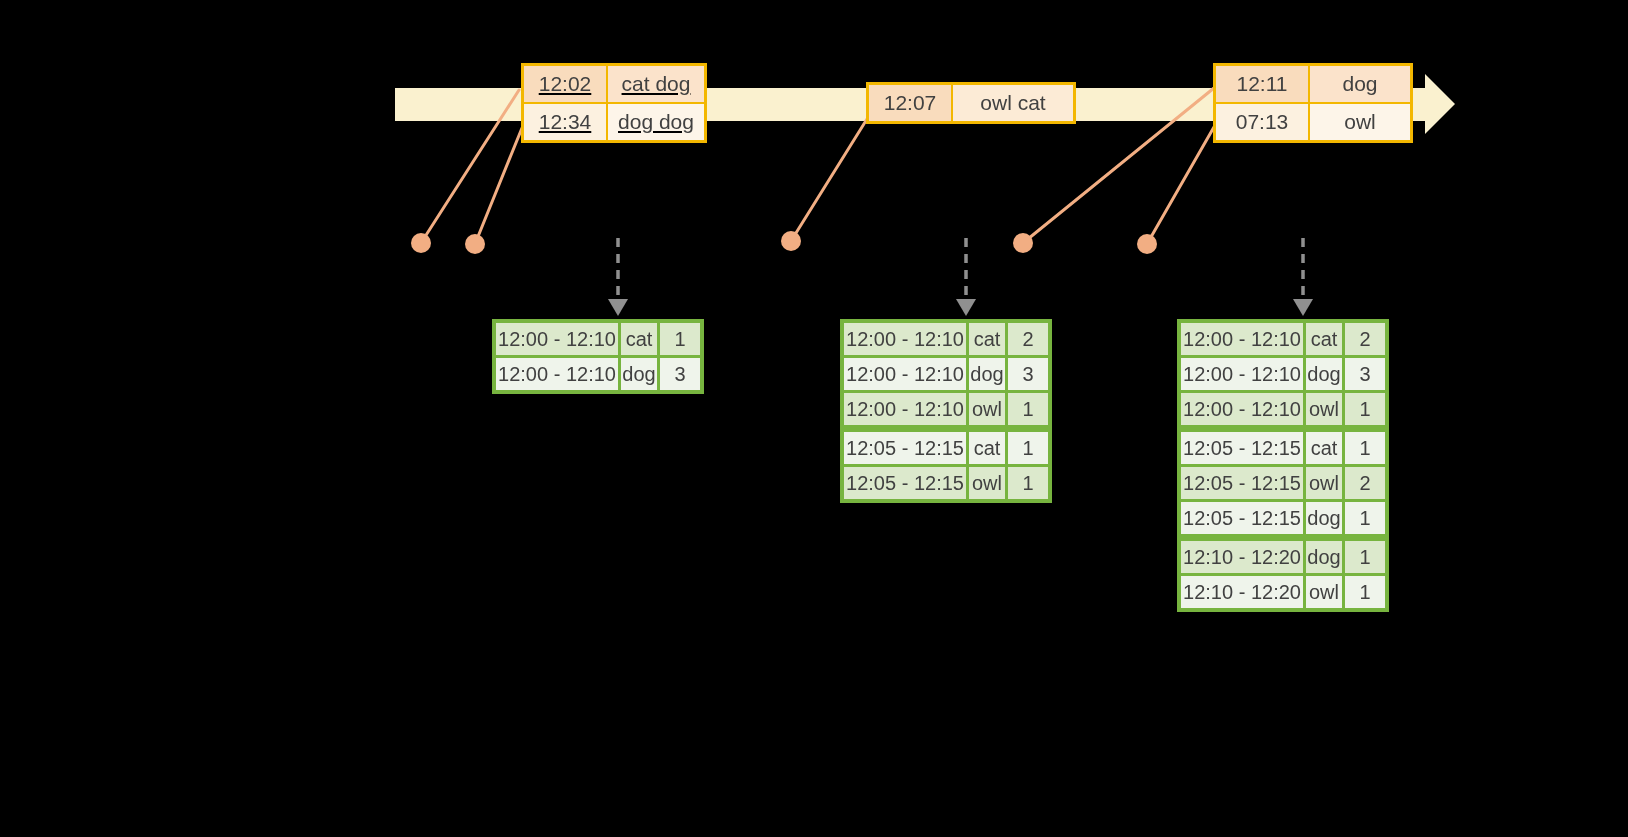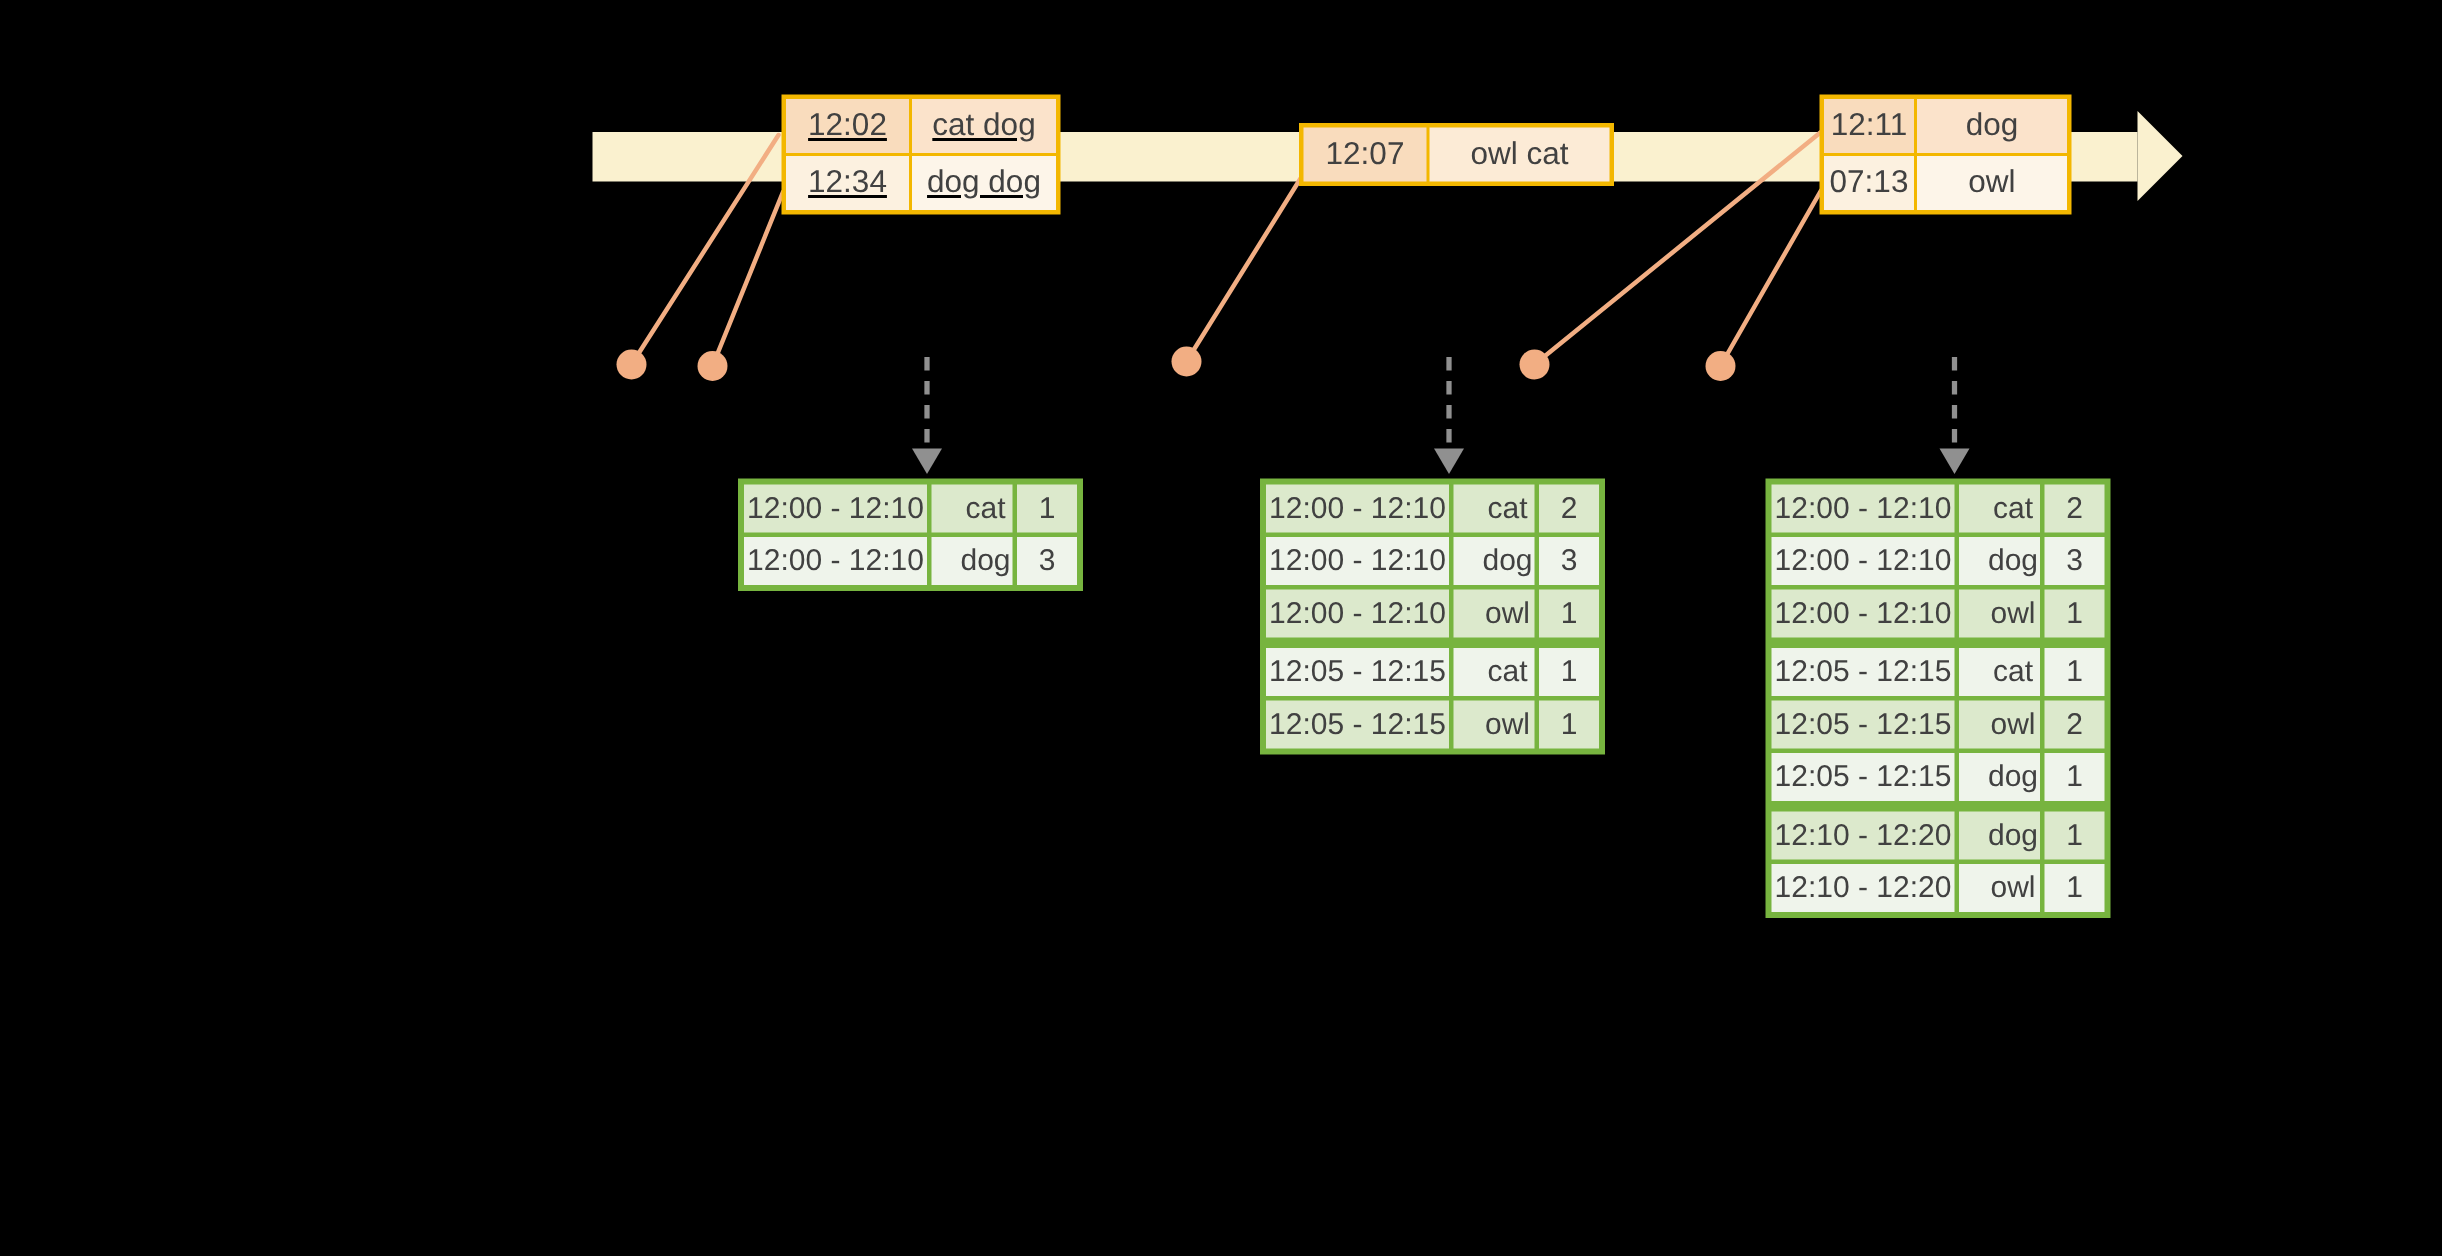--- a/index.html
+++ b/index.html
@@ -18,38 +18,38 @@
 
   
   .etable { position:absolute; background:var(--event-border); padding:3px;
             display:flex; flex-direction:column; gap:2px; z-index:3; }
   .erow { display:flex; gap:2px; }
   .ecell { height:36px; line-height:36px; text-align:center; font-size:21px;
            color:var(--text); }
   .t1 .ecell.time, .t2 .ecell.time { width:82px; }
   .t1 .ecell.val { width:96px; }
   .t2 .ecell.val { width:120px; }
-  .t3 .ecell.time { width:60px; }
+  .t3 .ecell.time { width:92px; }
   .t3 .ecell.val  { width:100px; }
   .bg-dk-t { background:var(--event-row-dark-time); }
   .bg-dk-v { background:var(--event-row-dark-val); }
   .bg-lt-t { background:var(--event-row-light-time); }
   .bg-lt-v { background:var(--event-row-light-val); }
   .bg-md-v { background:var(--event-row-mid-val); }
 
   
   .gtable { position:absolute; background:var(--result-border); padding:4px;
             display:flex; flex-direction:column; z-index:3; }
   .grow { display:flex; gap:3px; }
   .grow + .grow { margin-top:3px; }
   .grow.gsep { margin-top:7px; }
   .gcell { height:32px; line-height:32px; text-align:center; font-size:20px;
            color:var(--text); }
   .gcell.win { width:122px; }
-  .gcell.key { width:36px;padding-left:18px; }
+  .gcell.key { width:36px; }
   .gcell.cnt { width:40px; }
   .grow.dark  .gcell { background:var(--result-row-dark); }
   .grow.light .gcell { background:var(--result-row-light); }
 </style>
 </head>
 <body>
 
 <div class="canvas">
 
   <div class="band"></div>

